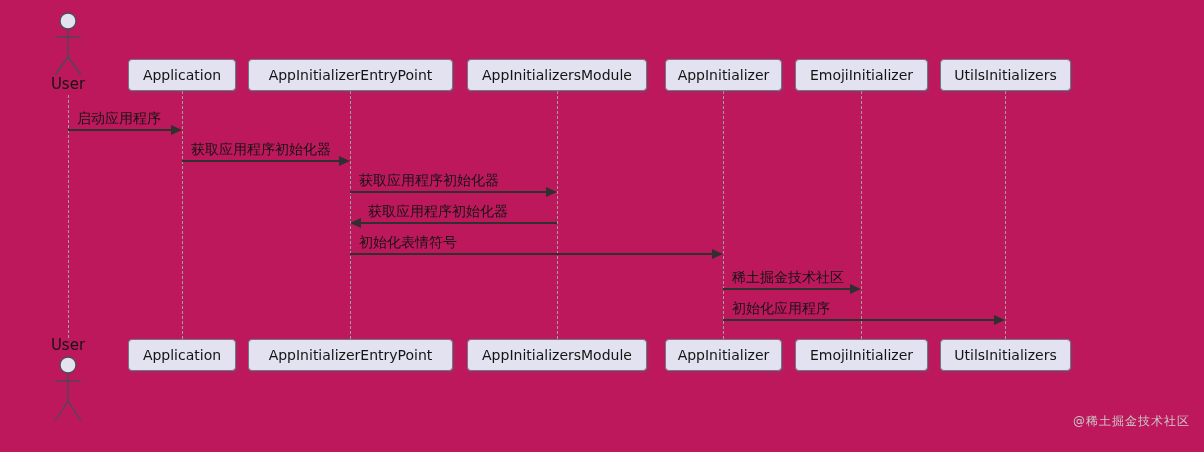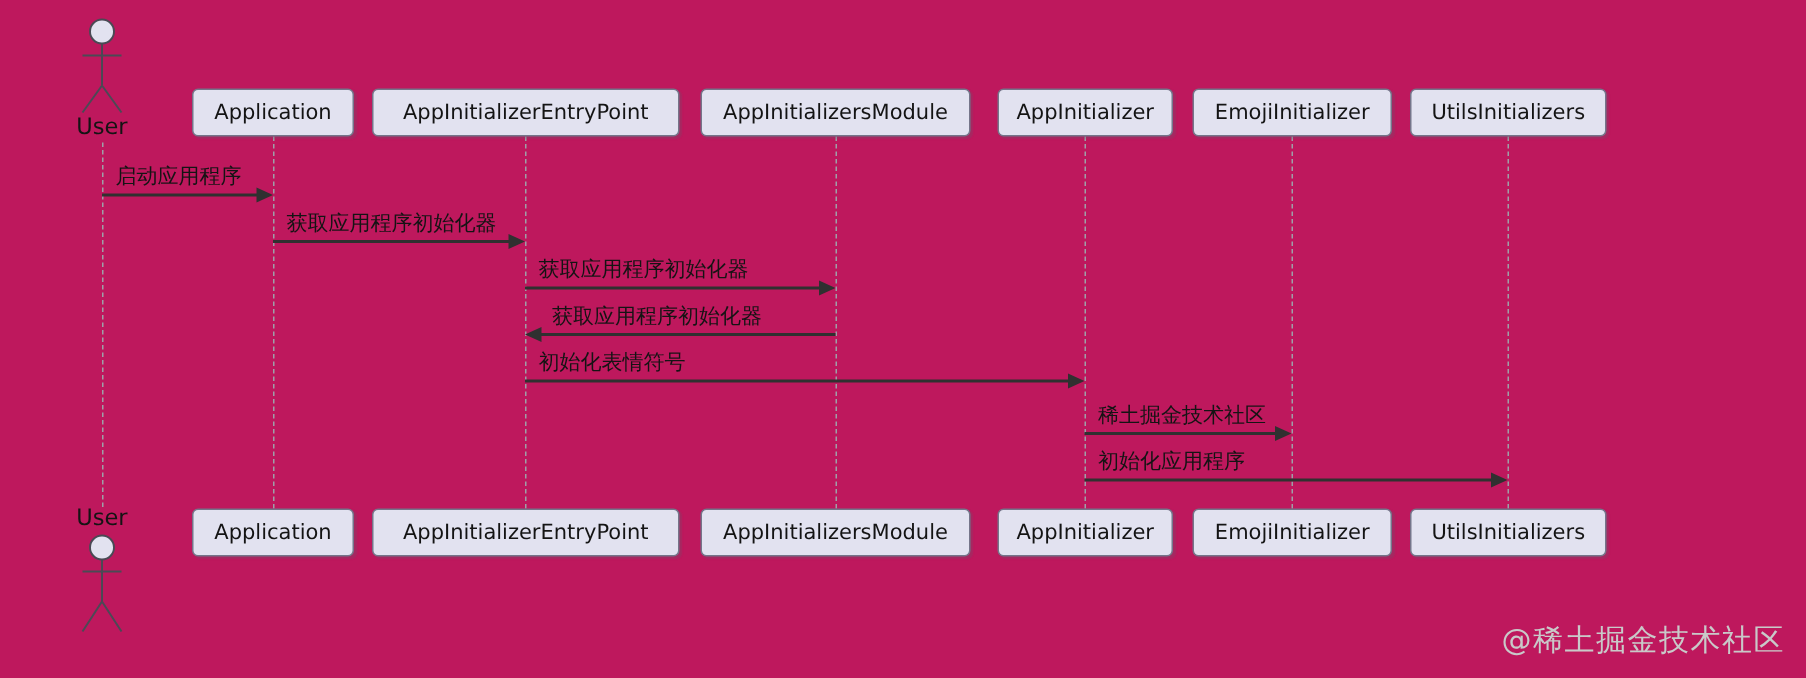--- a/index.html
+++ b/index.html
@@ -66,21 +66,21 @@
     color: var(--text, #141414);
   }
   .actor-figure {
     position: absolute;
     color: #4a4a55;
   }
   .watermark {
     position: absolute;
     right: 14px;
     top: 413px;
-    font-size: 20px;
+    font-size: 12px;
     letter-spacing: 1px;
     color: var(--watermark, #c9c9c9);
   }
 </style>
 </head>
 <body>
 
 <div class="stage">
 
   <svg class="actor-figure" style="left:50px; top:10px;" width="36" height="66" viewBox="0 0 36 66">

